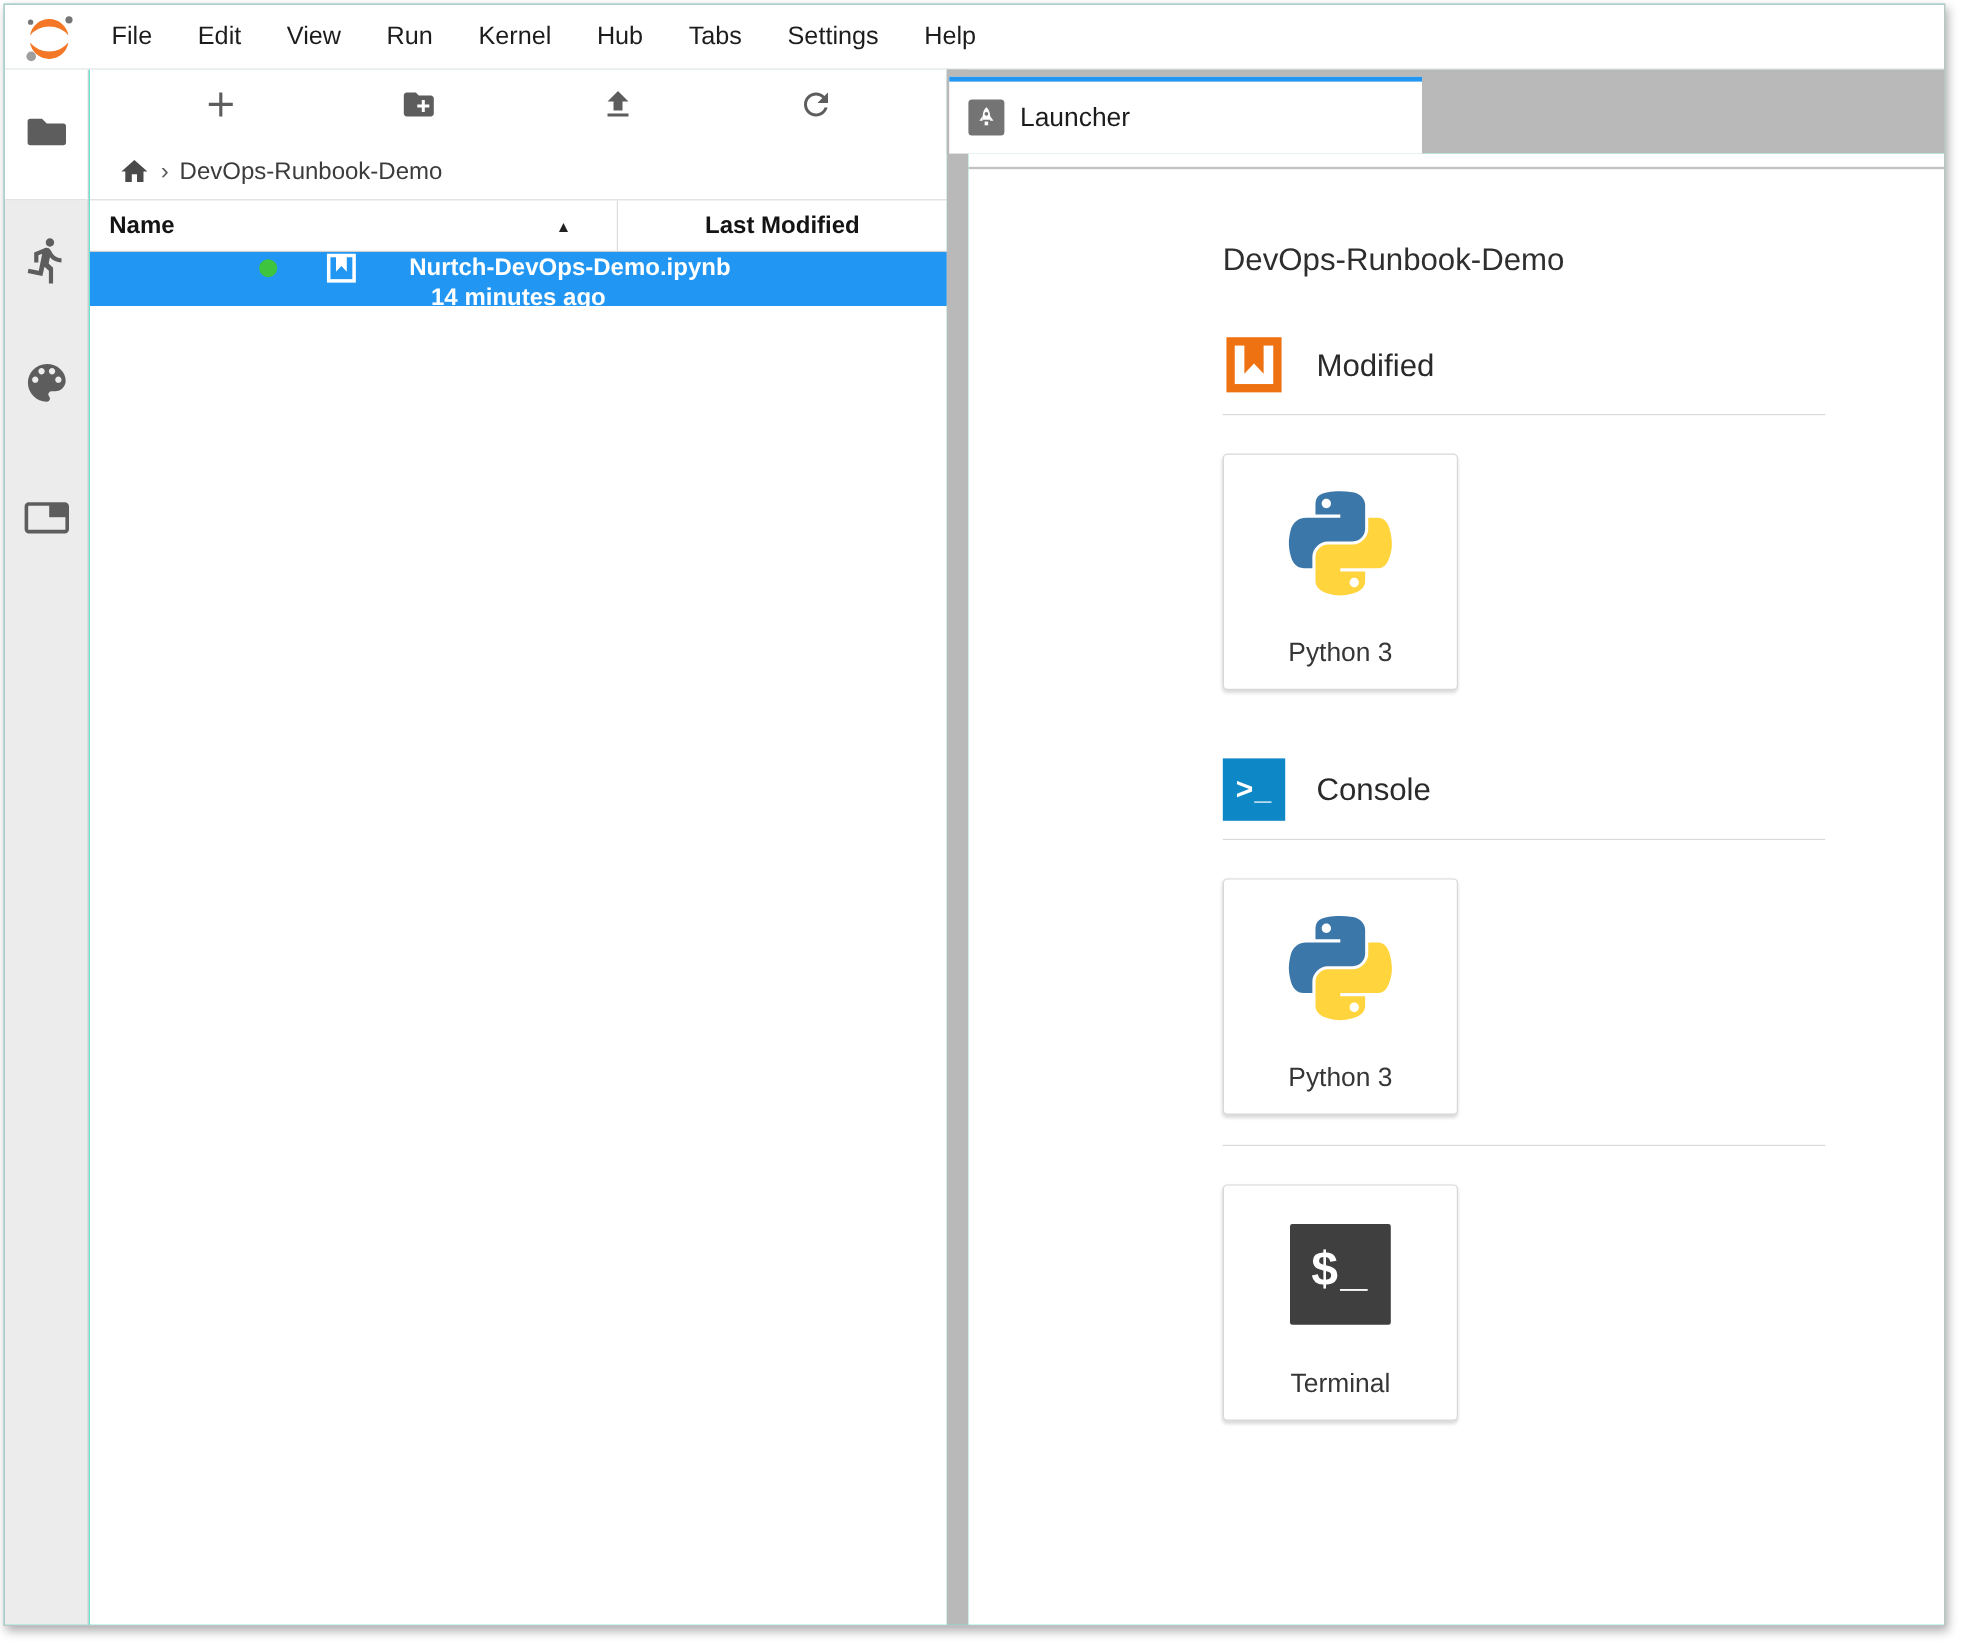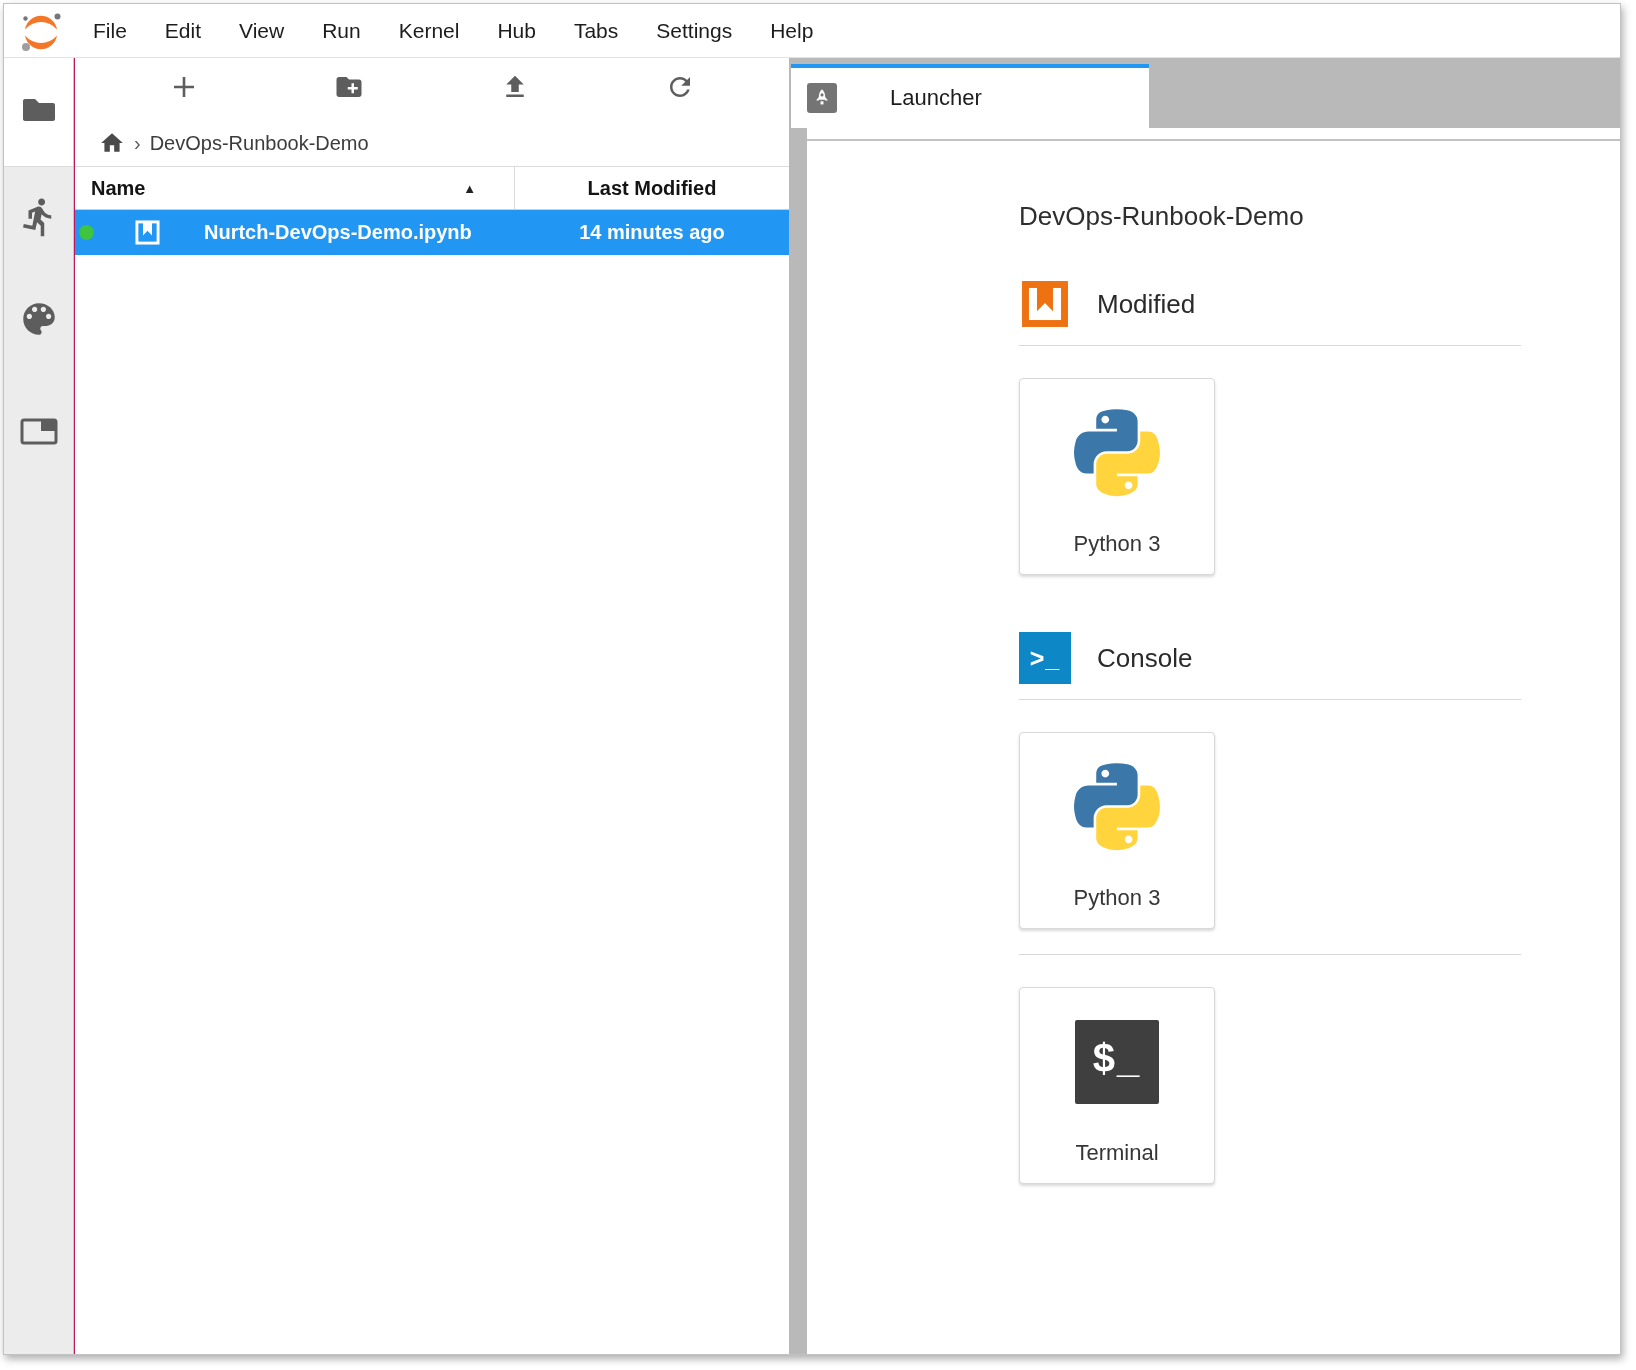--- a/index.html
+++ b/index.html
@@ -1,19 +1,19 @@
 <!DOCTYPE html>
 <html><head>
 <meta charset="utf-8">
 <style>
   * { margin:0; padding:0; box-sizing:border-box; }
   html,body { width:1636px; height:1370px; background:#fff; overflow:hidden;
               font-family:"Liberation Sans","DejaVu Sans",sans-serif; }
   #window { position:absolute; left:3px; top:3px; width:1618px; height:1352px;
-            background:#be185d; border:1px solid #c2c2c2;
+            background:#5eead4; border:1px solid #c2c2c2;
             box-shadow:2px 4px 8px rgba(0,0,0,.32); overflow:hidden; }
 
   
   #menubar { position:absolute; left:0; top:0; right:0; height:54px; background:#fff;
              border-bottom:1px solid #e3e3e3; display:flex; align-items:center; padding-left:14px; }
   #menubar .logo { width:46px; height:44px; margin-right:10px; }
   .menu-item { font-size:21px; color:#1c1c1c; padding:0 19px; cursor:default; white-space:nowrap; }
 
   
   #sidebar { position:absolute; left:0; top:54px; bottom:0; width:70px; background:#ececec;
@@ -30,32 +30,32 @@
   .fb-breadcrumb { height:46px; display:flex; align-items:center; padding-left:24px;
                    font-size:20px; color:#3c3c3c; }
   .fb-breadcrumb .sep { margin:0 9px; color:#5a5a5a; font-size:20px; }
   .fb-header { height:44px; display:flex; align-items:center; border-top:1px solid #dcdcdc;
                border-bottom:1px solid #cfcfcf; font-size:20px; font-weight:bold; color:#141414; }
   .col-name { width:440px; height:100%; display:flex; align-items:center; padding:0 38px 0 16px;
               border-right:1px solid #dcdcdc; justify-content:space-between;gap:32px; }
   .col-mod { flex:1; text-align:center; }
   .sort { font-size:13px; color:#222; }
   .fb-row { height:45px; display:flex; align-items:center; background:#2196f3; color:#fff;
-            font-size:20px; font-weight:bold; cursor:pointer; }
+            font-size:20px; font-weight:bold; cursor:pointer;flex-direction:column; }
   .fb-row .col-name { border-right:none; padding:0 0 0 4px; justify-content:flex-start; }
   .dot { width:15px; height:15px; border-radius:50%; background:#3ec43e; margin-right:8px; flex:0 0 auto; }
   .row-nb-icon { margin-right:11px; flex:0 0 auto; display:flex; }
 
   
   #dock { position:absolute; left:785px; top:54px; right:0; bottom:0; }
   .splitter { position:absolute; left:0; top:0; width:18px; height:100%; background:#b9b9b9; cursor:col-resize; }
   .tabbar { position:absolute; left:0; right:0; top:0; height:70px; background:#b9b9b9; }
-  .tab { position:absolute; left:2px; top:6px; width:358px; height:64px; background:#fff;
+  .tab { position:absolute; left:2px; top:6px; width:394px; height:64px; background:#fff;
          border-top:4px solid #2196f3; display:flex; align-items:center; padding-left:16px;
-         font-size:22px; color:#1c1c1c; cursor:pointer;gap:40px; }
+         font-size:22px; color:#1c1c1c; cursor:pointer; }
   .tab-icon { width:30px; height:30px; background:#747474; border-radius:3px; margin-right:13px;
               display:flex; align-items:center; justify-content:center; }
   .panel { position:absolute; left:18px; right:0; top:70px; bottom:0; background:#fff; }
   .panel-topline { margin-top:11px; height:2px; background:#c2c2c2; }
   .launcher { padding:60px 40px 0 212px; }
   .launcher h1 { font-size:26px; font-weight:normal; color:#2e2e2e; line-height:30px; }
   .section-head { margin-top:47px; display:flex; align-items:center; }
   .section-head .sec-icon { width:52px; height:52px; margin-right:26px; flex:0 0 auto;
                             display:flex; align-items:center; justify-content:center; }
   .section-label { font-size:26px; color:#2a2a2a; }

